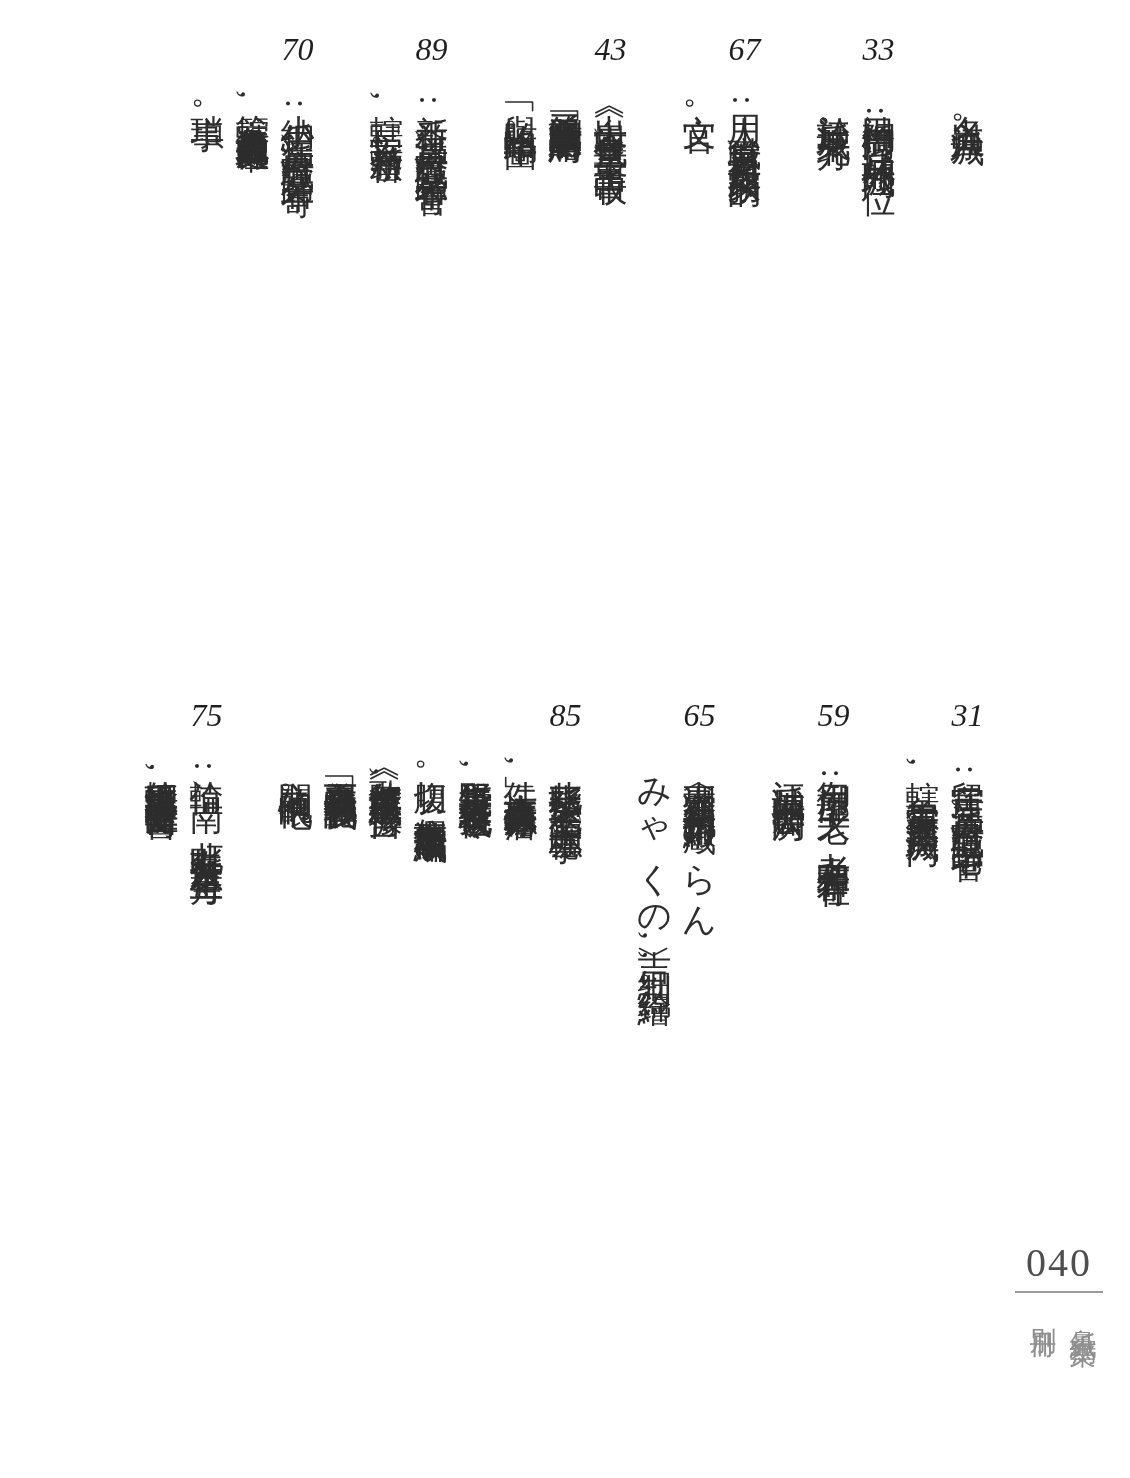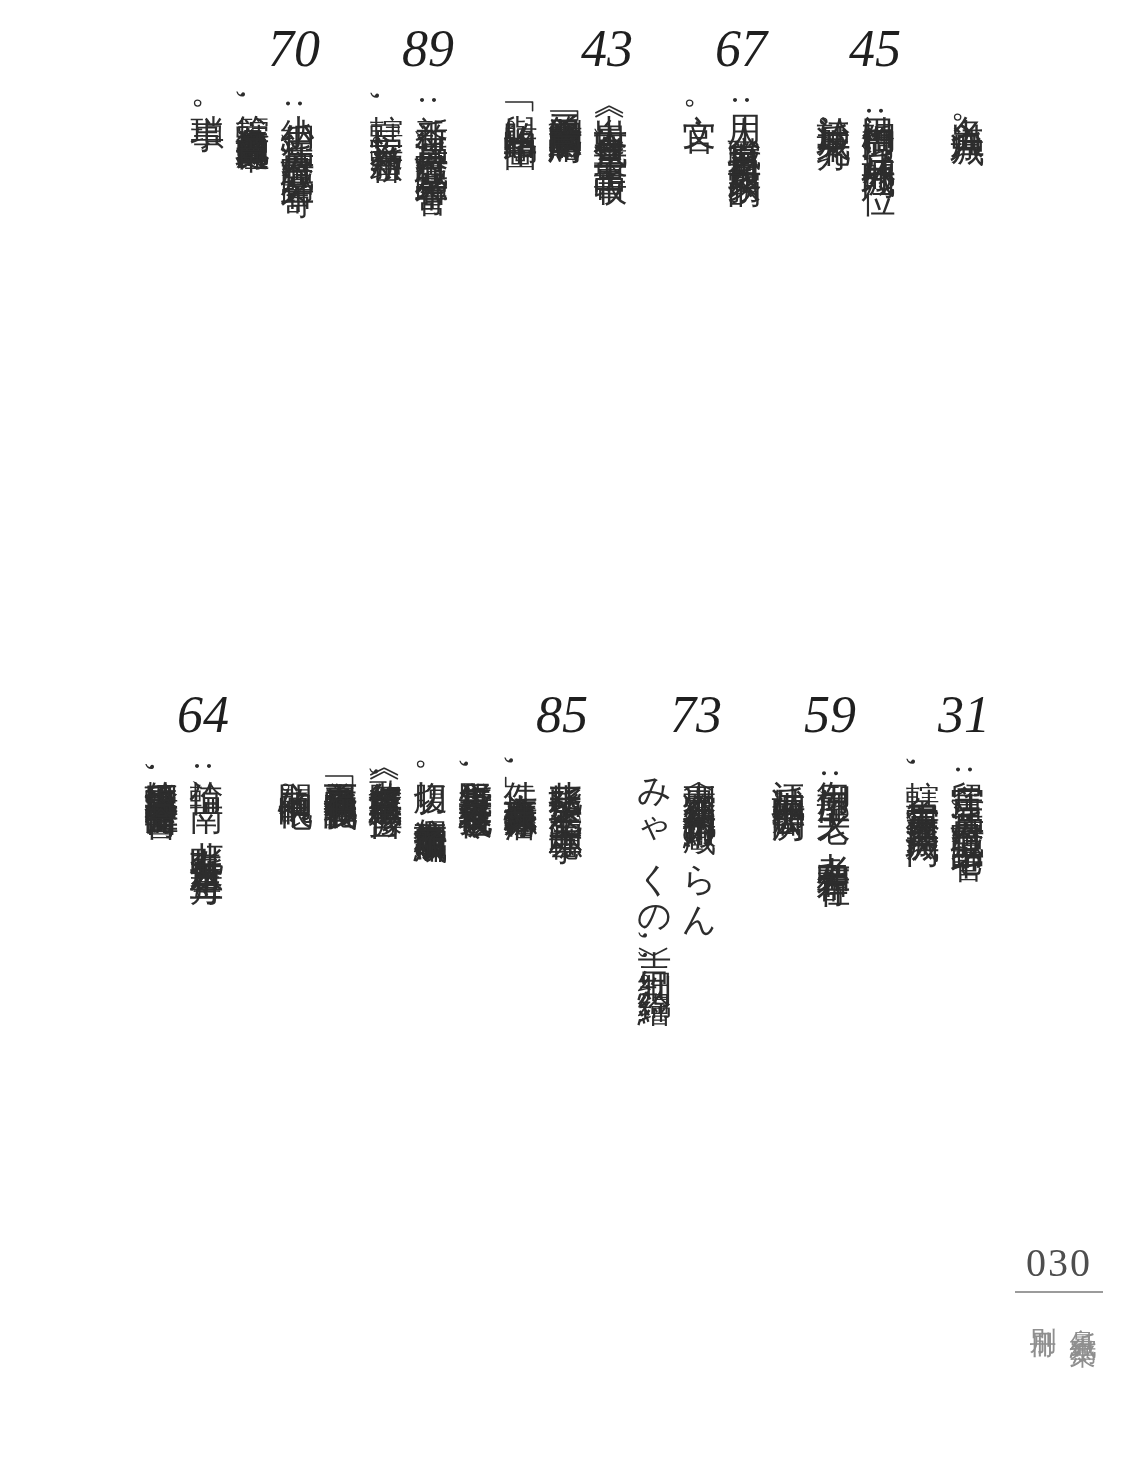--- a/index.html
+++ b/index.html
@@ -35,21 +35,21 @@
   .note {
     display: flex;
     flex-direction: column;
     align-items: flex-end;
   }
   .note-number {
     height: 62px;
     min-width: 45px;
     text-align: center;
     font-style: italic;
-    font-size: 52px;
+    font-size: 32px;
     line-height: 46px;
     color: #1f1f1f;
   }
   .note-body {
     writing-mode: vertical-rl;
     text-orientation: mixed;
     font-size: 34px;
     line-height: 45px;
     letter-spacing: 3.6px;
     height: 578px;
@@ -96,21 +96,21 @@
 <div class="page">
 
   <section class="band band-top">
     <article class="note">
       <div class="note-number"></div>
       <div class="note-body">
           <div class="note-col">名出入江戶城。</div>
         </div>
     </article>
     <article class="note">
-      <div class="note-number">45</div>
+      <div class="note-number">33</div>
       <div class="note-body">
           <div class="note-col">神田橋御門:江戶城的外城門,位</div>
           <div class="note-col">於江戶城東北方。</div>
         </div>
     </article>
     <article class="note">
       <div class="note-number">67</div>
       <div class="note-body">
           <div class="note-col">用人:職掌主君日常起居與家務的</div>
           <div class="note-col">文官。</div>
@@ -150,49 +150,49 @@
         </div>
     </article>
     <article class="note">
       <div class="note-number">59</div>
       <div class="note-body">
           <div class="note-col">御用部屋:大老、老中和若年寄在</div>
           <div class="note-col">江戶城中的辦公房間。</div>
         </div>
     </article>
     <article class="note">
-      <div class="note-number">73</div>
+      <div class="note-number">65</div>
       <div class="note-body">
           <div class="note-col">東洲齋寫樂〈初代市川鰕蔵のらん</div>
           <div class="note-col">みゃくの吉〉,細判,錦繪。</div>
         </div>
     </article>
     <article class="note">
       <div class="note-number">85</div>
       <div class="note-body">
           <div class="note-col">此指發生於一七〇一年的「赤穗事</div>
           <div class="note-col tight">件」,旗本吉良義央砍殺播磨赤穗藩</div>
           <div class="note-col tight">主淺野長矩,最終吉良義央也被下令</div>
           <div class="note-col tight">切腹。這個事件相當出名而改編成了</div>
           <div class="note-col tight">歌舞伎《假名手本忠臣藏》,據傳吉</div>
           <div class="note-col tight">良義央在下刀時也喊了「你記得我們</div>
           <div class="note-col">之間的仇恨吧」。</div>
         </div>
     </article>
     <article class="note">
-      <div class="note-number">64</div>
+      <div class="note-number">75</div>
       <div class="note-body">
           <div class="note-col">輪值:南、北町奉行所基本上每月</div>
           <div class="note-col tight">輪值受理民事訴訟,在非當值月時會</div>
         </div>
     </article>
   </section>
 
   <footer class="page-footer">
-    <div class="page-number">030</div>
+    <div class="page-number">040</div>
     <div class="footer-rule"></div>
     <div class="footer-titles">
       <div class="footer-title">鼻紙寫樂</div>
       <div class="footer-volume">別冊</div>
     </div>
   </footer>
 
 </div>
 
 </body></html>

